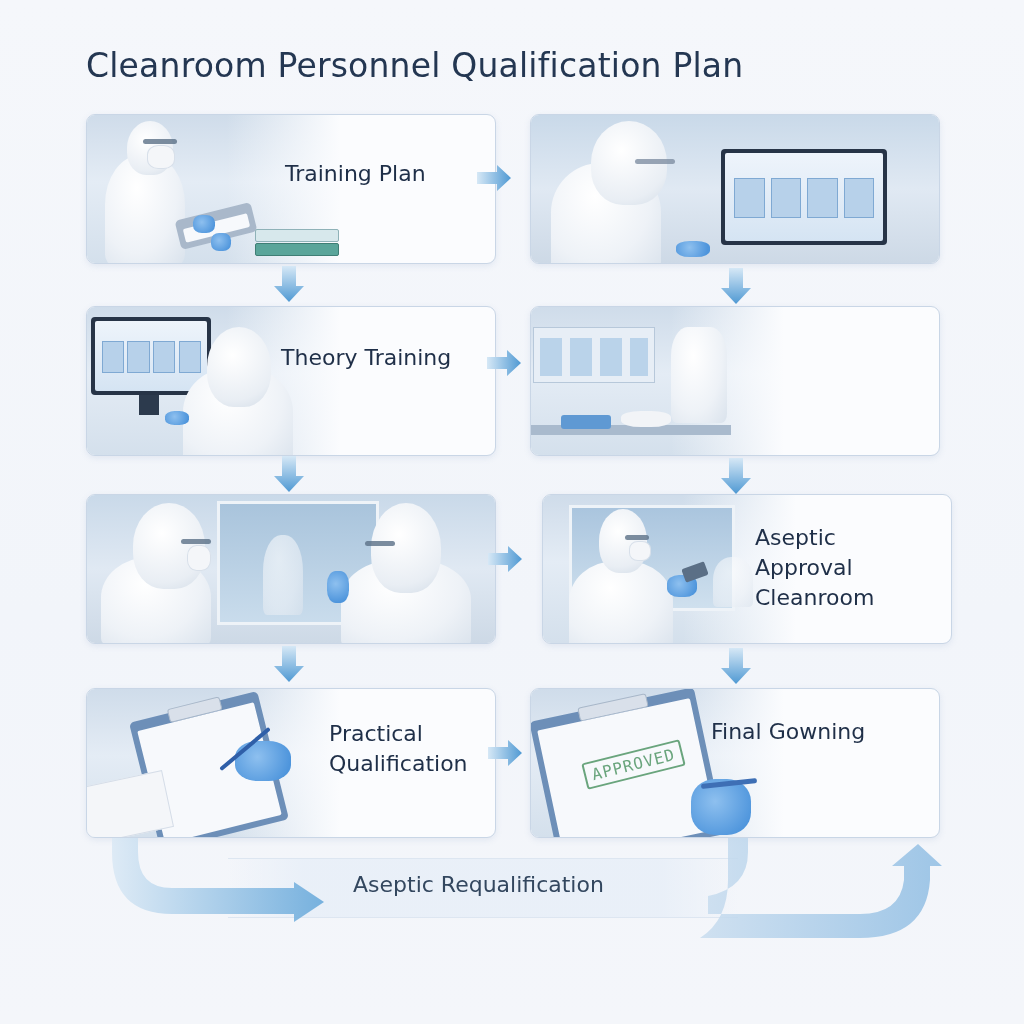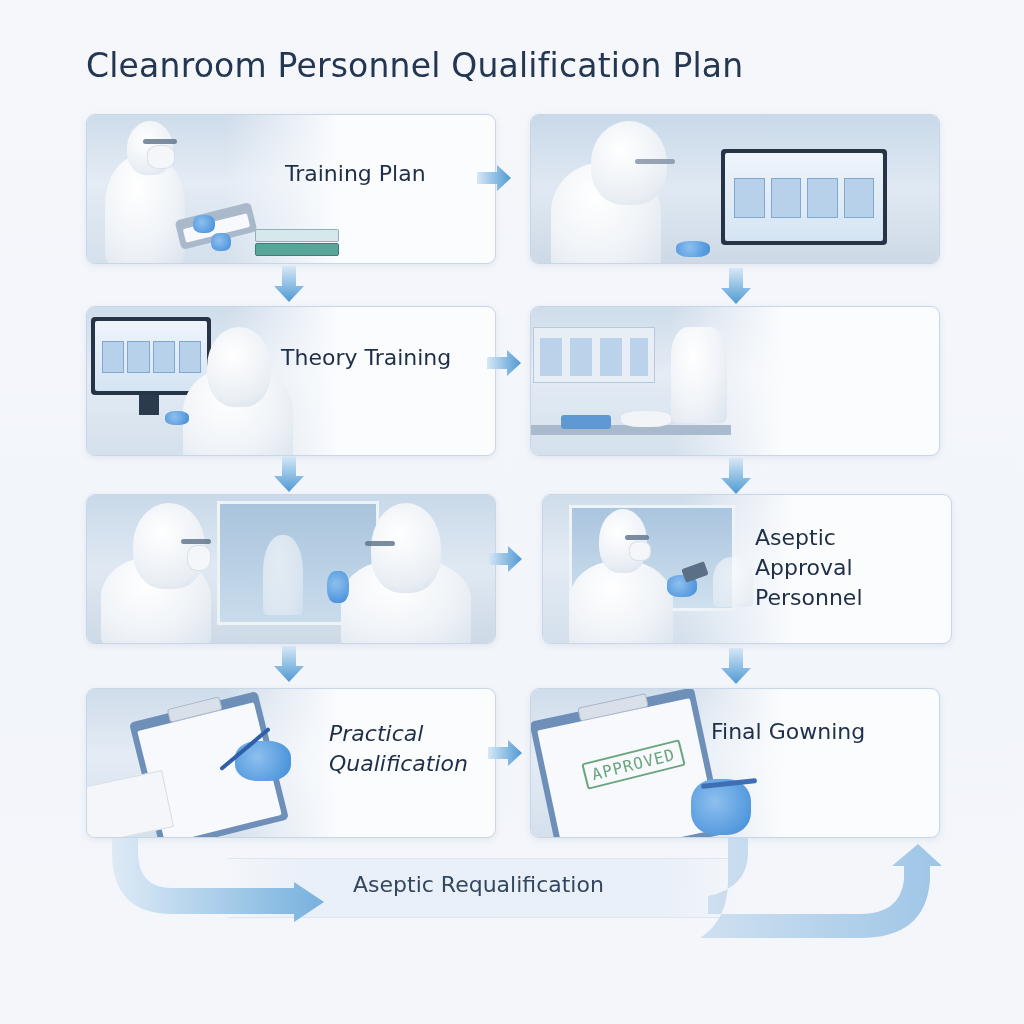--- a/index.html
+++ b/index.html
@@ -196,42 +196,42 @@
     <div class="suit" style="left:26px; top:66px; width:104px; height:90px;"></div>
     <div class="hood" style="left:56px; top:14px; width:48px; height:64px;"></div>
     <div class="mask" style="left:86px; top:46px; width:20px; height:18px;"></div>
     <div class="goggle" style="left:82px; top:40px; width:24px;"></div>
     <div class="glove" style="left:124px; top:80px; width:30px; height:22px;"></div>
     <div style="position:absolute; left:140px; top:70px; width:24px; height:14px; background:#5b6f86; transform:rotate(-20deg); border-radius:2px;"></div>
   </div>
   <div class="label" style="left:212px; top:28px;">
     <div>Aseptic</div>
     <div>Approval</div>
-    <div>Personnel</div>
+    <div>Cleanroom</div>
   </div>
 </div>
 
 <svg class="arrow-v" style="left:274px; top:646px;" viewBox="0 0 30 36">
   <path d="M8 0 H22 V20 H30 L15 36 L0 20 H8 Z" fill="url(#gv)"></path>
 </svg>
 <svg class="arrow-v" style="left:721px; top:648px;" viewBox="0 0 30 36">
   <path d="M8 0 H22 V20 H30 L15 36 L0 20 H8 Z" fill="url(#gv)"></path>
 </svg>
 
 <div class="card" style="left:86px; top:688px;">
   <div class="scene">
     <div class="clipboard" style="left:56px; top:16px; width:132px; height:132px;">
       <div class="clip"></div>
       <div class="paper"></div>
     </div>
     <div class="glove" style="left:148px; top:52px; width:56px; height:40px;"></div>
     <div style="position:absolute; left:126px; top:58px; width:64px; height:4px; background:#2f5fa8; transform:rotate(-40deg); border-radius:2px;"></div>
     <div style="position:absolute; left:-10px; top:90px; width:90px; height:56px; background:#f4f6f9; transform:rotate(-12deg); border:1px solid #d5dde8;"></div>
   </div>
-  <div class="label" style="left:242px; top:30px;font-style:italic;">
+  <div class="label" style="left:242px; top:30px;">
     <div>Practical</div>
     <div>Qualification</div>
   </div>
 </div>
 
 <svg class="arrow-h" style="left:488px; top:740px;" viewBox="0 0 34 26">
   <path d="M0 7 H20 V0 L34 13 L20 26 V19 H0 Z" fill="url(#gh)"></path>
 </svg>
 
 <div class="card" style="left:530px; top:688px;">

